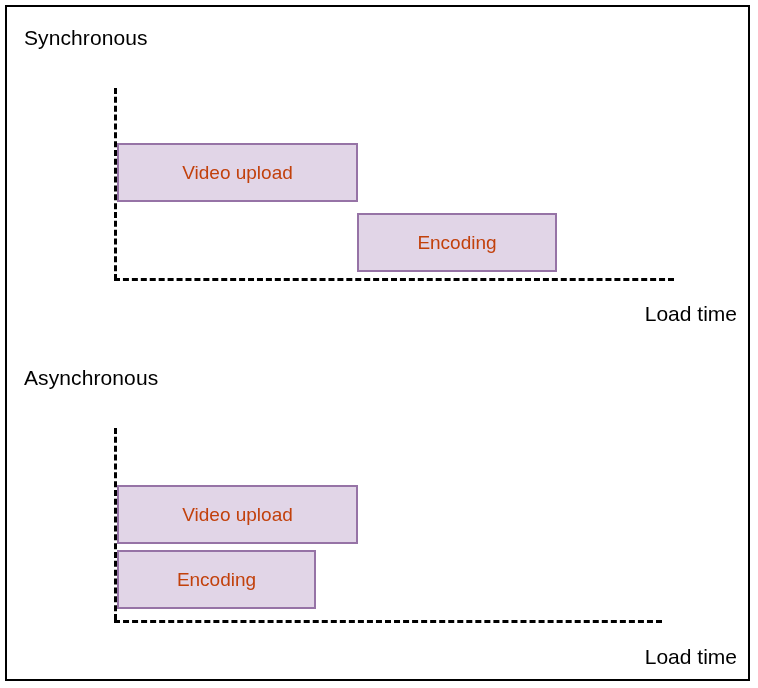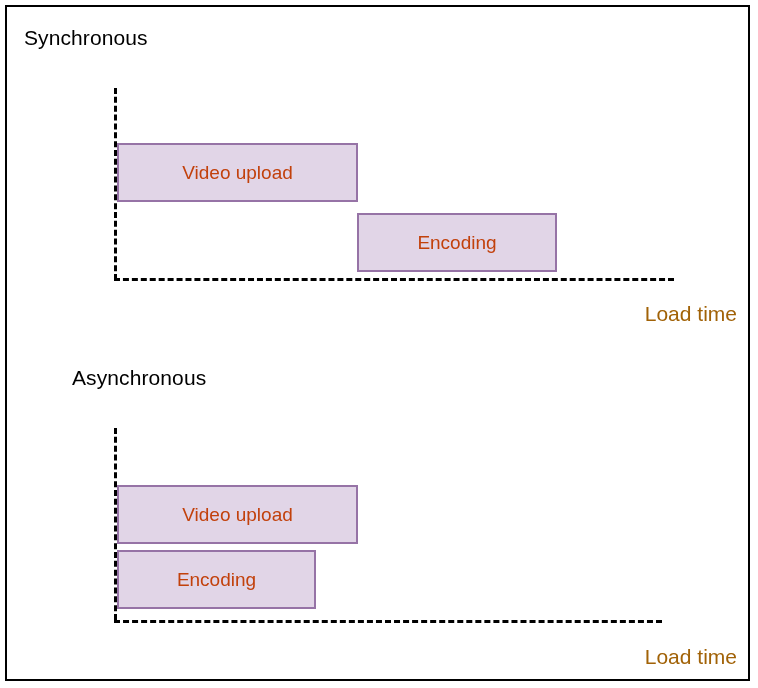--- a/index.html
+++ b/index.html
@@ -32,21 +32,21 @@
     font-size: 21px;
     line-height: 21px;
     color: #000000;
     white-space: nowrap;
     letter-spacing: 0.1px;
   }
   .axis-label {
     position: absolute;
     font-size: 21px;
     line-height: 21px;
-    color: #a16207;
+    color: #000000;
     white-space: nowrap;
     text-align: right;
   }
   
   .vline {
     position: absolute;
     width: 0;
     border-left: 3px dashed #000000;
   }
   .hline {
@@ -86,21 +86,21 @@
     <div class="bar" style="left: 110px; top: 136px; width: 241px; height: 59px;">
       <span class="bar-label">Video upload</span>
     </div>
 
     <div class="bar" style="left: 350px; top: 206px; width: 200px; height: 59px;">
       <span class="bar-label">Encoding</span>
     </div>
 
     <div class="axis-label" style="left: 500px; top: 296px; width: 230px;">Load time</div>
 
-    <div class="section-title" style="left: 17px; top: 360px; margin-left: 48px;">Asynchronous</div>
+    <div class="section-title" style="left: 17px; top: 360px;">Asynchronous</div>
 
     <div class="vline" style="left: 107px; top: 421px; height: 192px;"></div>
 
     <div class="hline" style="left: 107px; top: 613px; width: 548px;"></div>
 
     <div class="bar" style="left: 110px; top: 478px; width: 241px; height: 59px;">
       <span class="bar-label">Video upload</span>
     </div>
 
     <div class="bar" style="left: 110px; top: 543px; width: 199px; height: 59px;">

